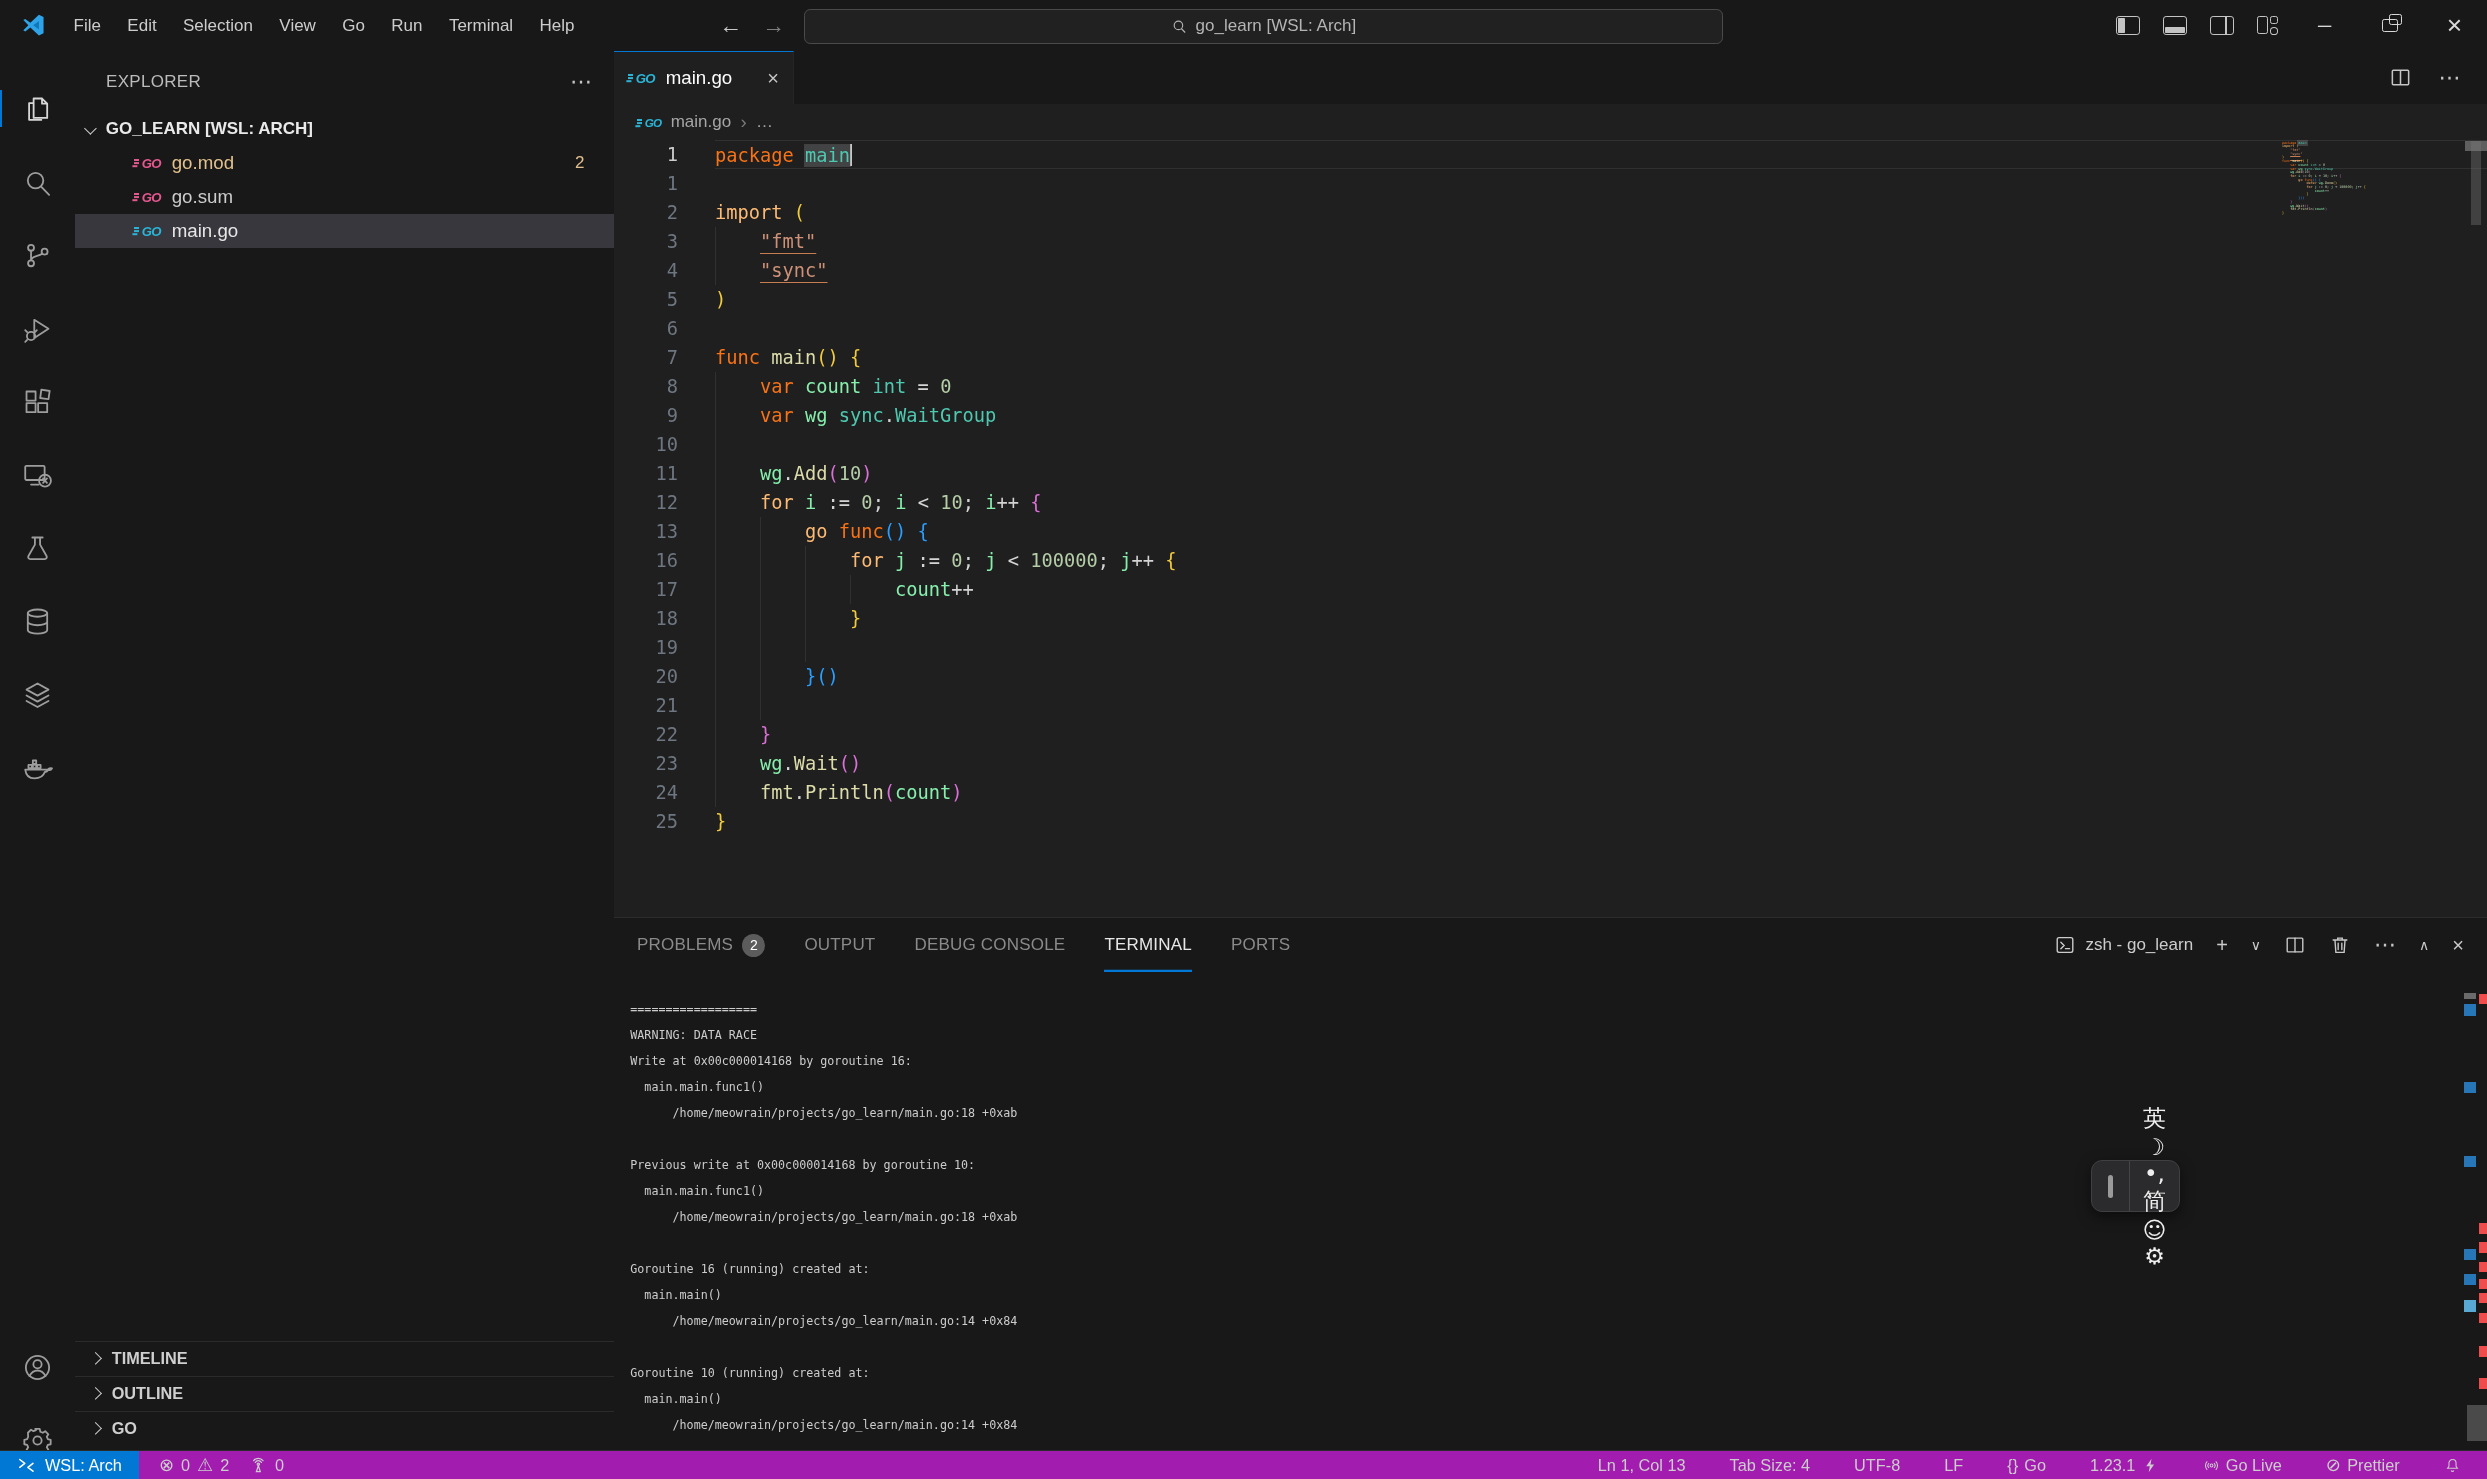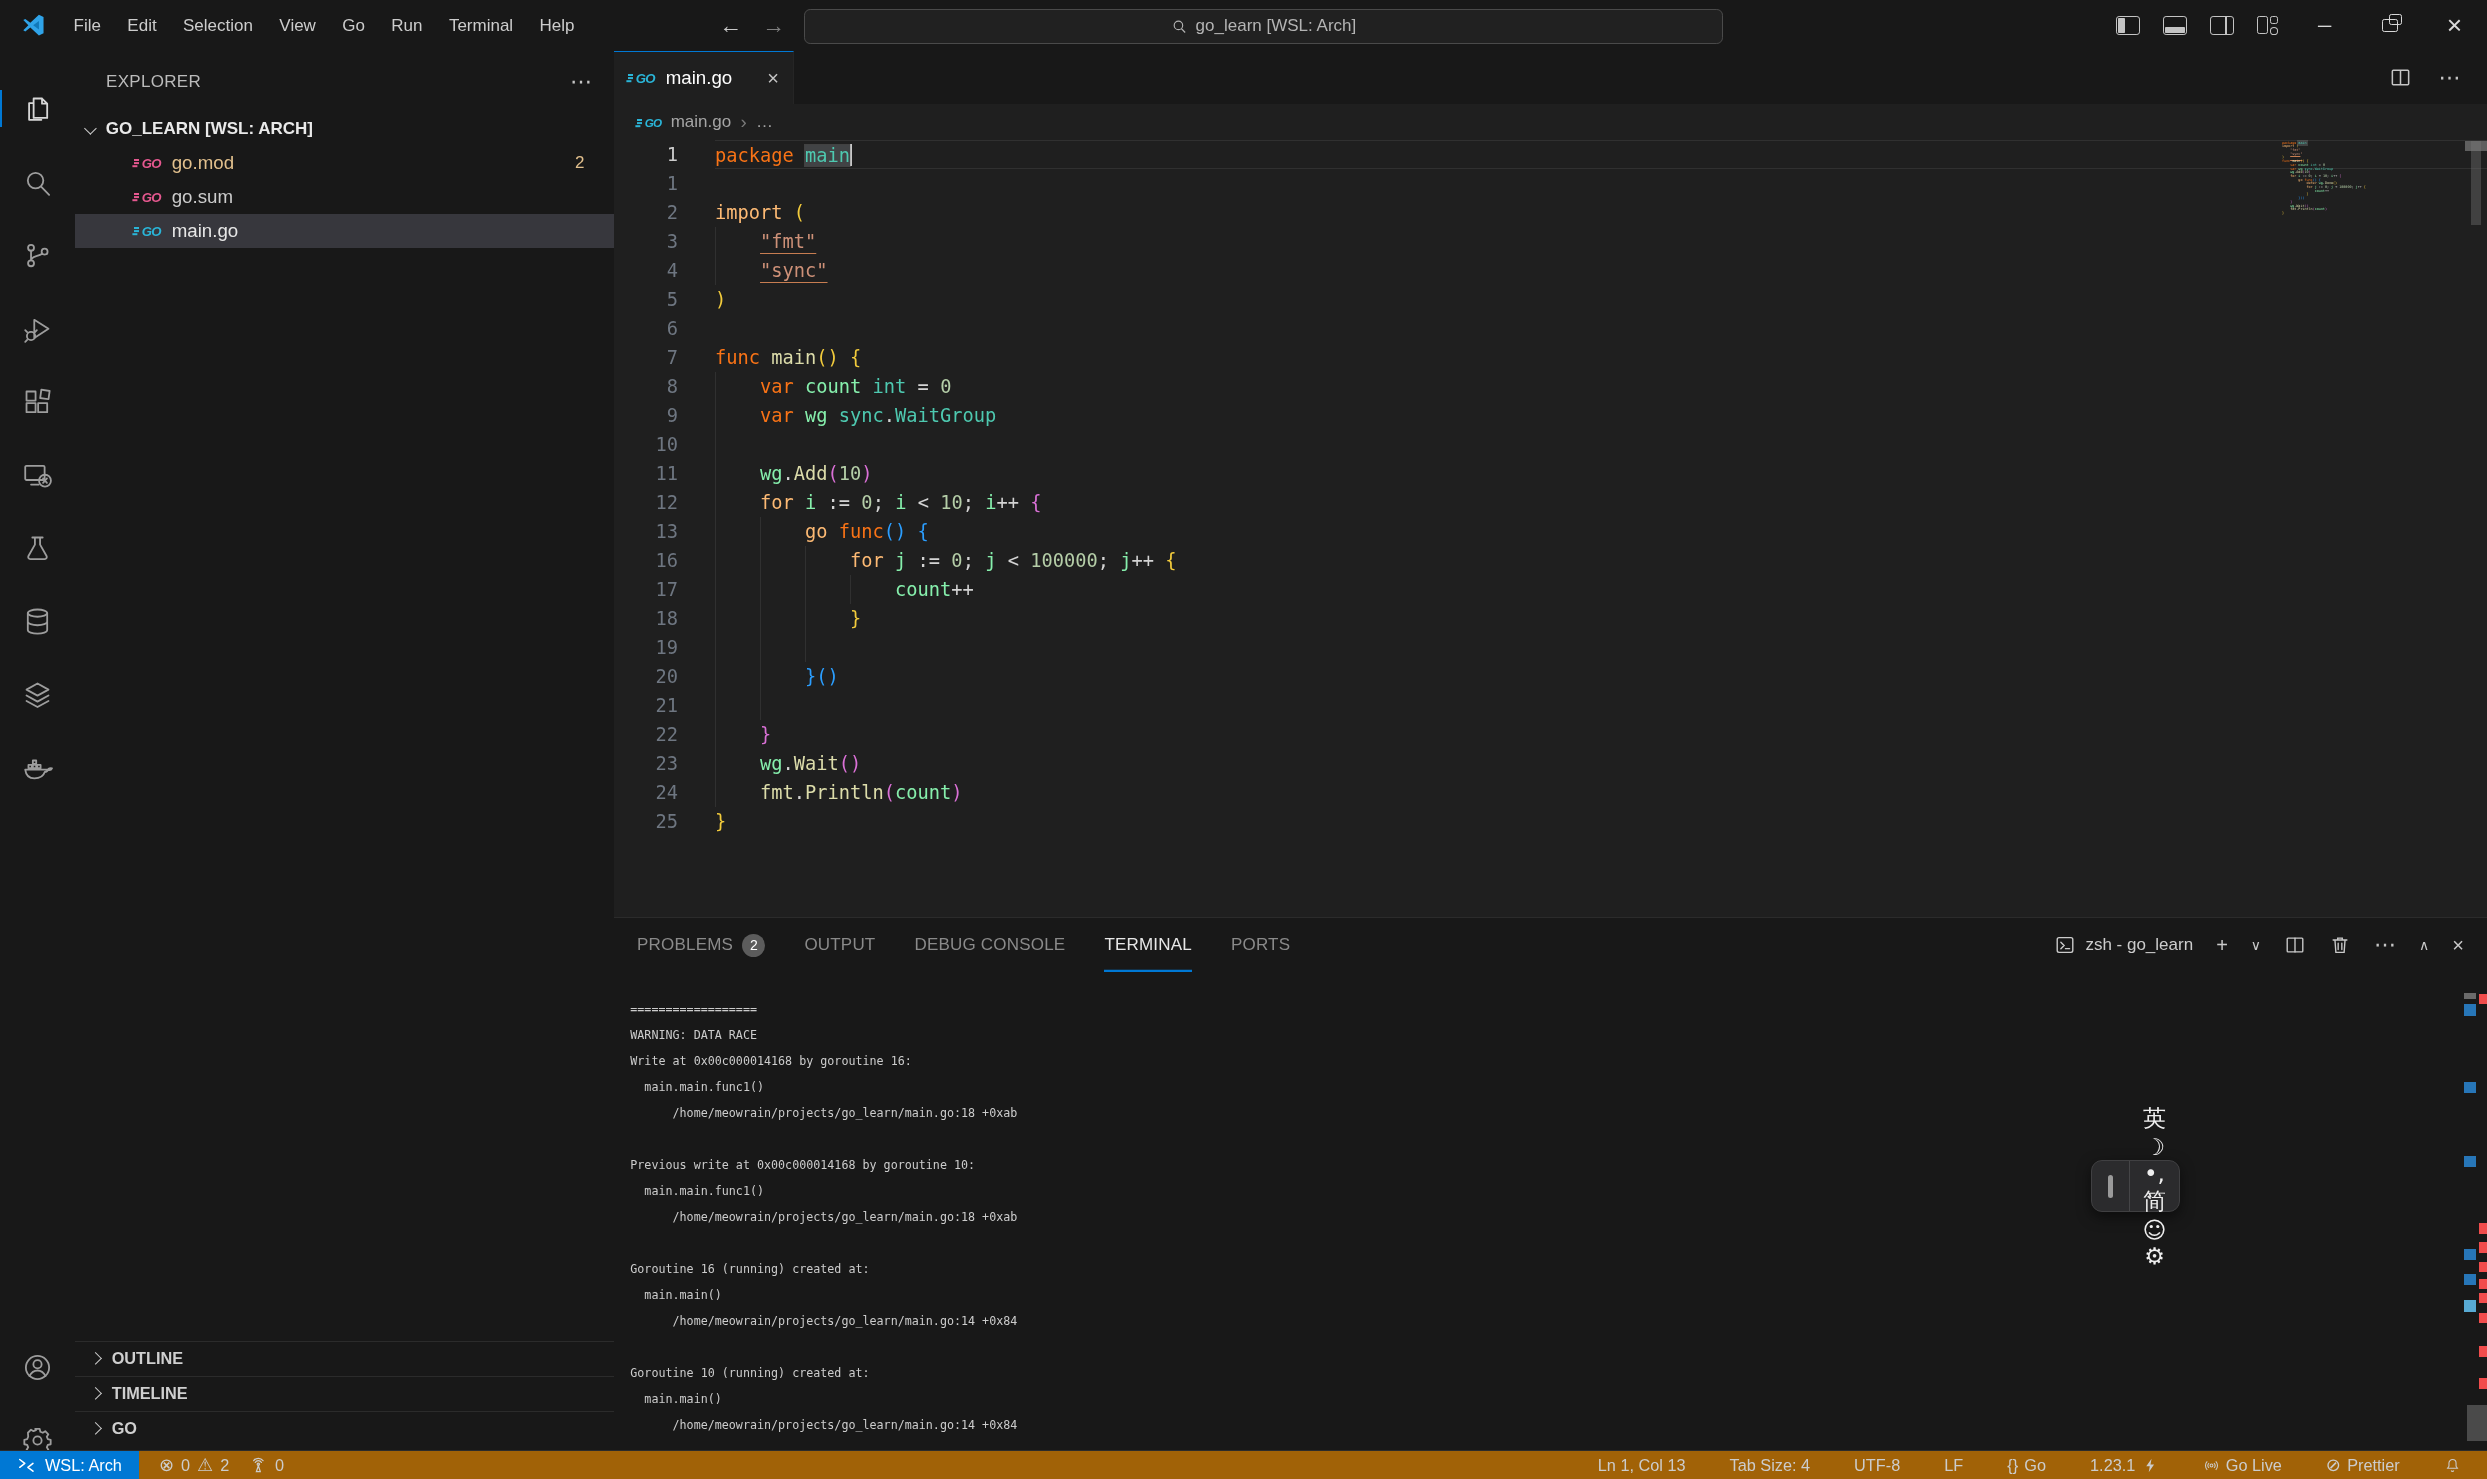--- a/index.html
+++ b/index.html
@@ -109,21 +109,21 @@
   #panel-actions svg{width:22px;height:22px;stroke:currentColor;fill:none;stroke-width:1.5;stroke-linecap:round;}
   #term-label{display:flex;align-items:center;gap:9.3px;font-size:17px;color:#cccccc;}
   .pa-glyph{font-size:20px;} .pa-glyph.small{font-size:14px;}
   #term-text{position:absolute;left:16.3px;top:78px;margin:0;color:#cccccc;
              font-family:"DejaVu Sans Mono","Liberation Mono",monospace;font-size:11.7px;line-height:26px;}
   .mark{position:absolute;}
   .mark.b{background:#2776b8;} .mark.lb{background:#58aad4;} .mark.r{background:#f14c4c;} .mark.g{background:#6a6a6a;}
   #term-handle{position:absolute;background:#4a4a4a;}
 
   
-  #statusbar{position:absolute;left:0;bottom:0;width:2487px;height:29.5px;background:#a16207;
+  #statusbar{position:absolute;left:0;bottom:0;width:2487px;height:29.5px;background:#a21caf;
              border-top:0.8px solid #2b2b2b;display:flex;align-items:center;font-size:16.3px;color:#cccccc;}
   #sb-remote{height:100%;background:#0078d4;color:#ffffff;display:flex;align-items:center;gap:9.3px;padding:0 17px;}
   #sb-remote svg{width:18.7px;height:18.7px;stroke:#ffffff;fill:none;stroke-width:2;stroke-linecap:round;stroke-linejoin:round;}
   .sb-group{display:flex;align-items:center;gap:7px;margin-left:20px;}
   .sb-glyph{font-size:18px;}
   #sb-ports svg{width:18.7px;height:18.7px;stroke:#cccccc;fill:none;stroke-width:1.6;stroke-linecap:round;}
   #status-right{margin-left:auto;display:flex;align-items:center;gap:44px;padding-right:26.4px;}
   .sb-item{display:flex;align-items:center;gap:6.2px;white-space:nowrap;}
   .sb-item .si{width:17px;height:17px;stroke:#cccccc;fill:none;stroke-width:1.5;}
   .sb-item .si.fill{fill:#cccccc;stroke:none;}
@@ -363,25 +363,25 @@
           <span class="fname" style="color: rgb(204, 204, 204);">go.sum</span>
         </div>
         <div class="frow sel">
           <span class="goicon" style="color: rgb(42, 181, 216);">GO</span>
           <span class="fname" style="color: rgb(231, 231, 231);">main.go</span>
         </div>
       </div>
     <div id="sb-sections">
         <div class="sb-sec">
           <span class="chev right"></span>
-          <span>OUTLINE</span>
+          <span>TIMELINE</span>
         </div>
         <div class="sb-sec">
           <span class="chev right"></span>
-          <span>TIMELINE</span>
+          <span>OUTLINE</span>
         </div>
         <div class="sb-sec">
           <span class="chev right"></span>
           <span>GO</span>
         </div>
       </div>
   </aside>
 
   <main id="editor">
     <div id="tabbar">

